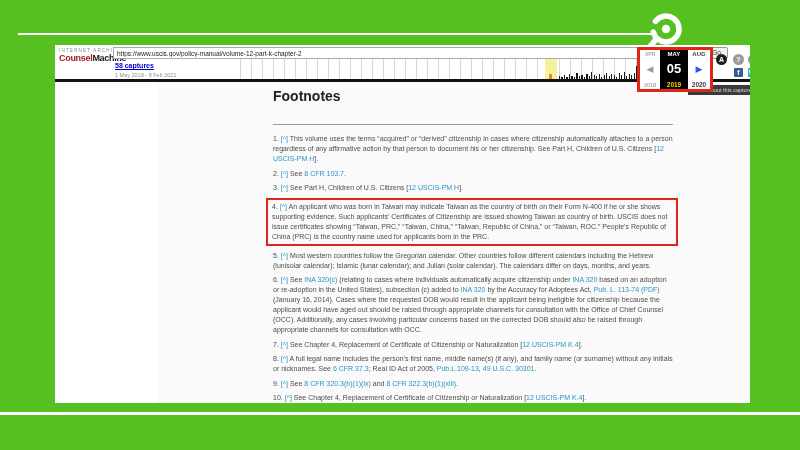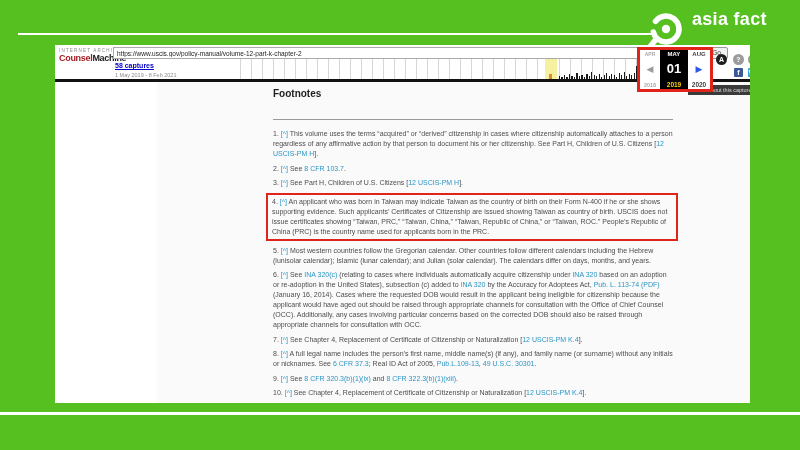--- a/index.html
+++ b/index.html
@@ -67,41 +67,40 @@
     text-align:center; line-height:9px; border-radius:1px; }
   .fb { left:679px; top:23px; background:#3b5998; }
   .tw { left:693px; top:23px; background:#2aa3ef; }
 
   .about-capture { position:absolute; left:633px; top:40px; width:76px; height:10px; background:#3a3a3a;
     color:#ddd; font-size:5.5px; line-height:10px; text-align:center; z-index:6; white-space:nowrap; }
 
   .content { position:absolute; left:0; top:37px; width:695px; height:321px; background:#fff; }
   .page-panel { position:absolute; left:102px; top:0; width:593px; height:321px; background:#fafafa; }
   .article { position:absolute; left:218px; top:6px; width:400px; }
-  .footnotes-heading { font-size:10px; font-weight:bold; color:#1f1f1f; margin:0 0 20px 0; }
+  .footnotes-heading { font-size:14px; font-weight:bold; color:#1f1f1f; margin:0 0 20px 0; }
   .rule { height:1px; background:#9a9a9a; border:none; margin:0 0 9px 0; }
   .footnote { font-size:7px; line-height:10px; color:#4d4d4d; margin-bottom:4.5px; }
   .footnote .marker { color:#2a95c5; }
   .fn-link { color:#2a95c5; }
   .footnote.highlight { border:2px solid #e02419; padding:2px 4px; margin-left:-7px; margin-right:-5px; margin-bottom:5px; }
 </style>
 </head>
 <body>
 
 <div class="top-line"></div>
 <div class="bottom-line"></div>
 
 <div class="brand">
   <svg width="172" height="62" viewBox="0 0 172 62">
     <circle cx="38" cy="27" r="13" fill="none" stroke="#ffffff" stroke-width="5.5" stroke-dasharray="70 11.7" transform="rotate(216 38 27)" stroke-linecap="round"></circle>
     <circle cx="38" cy="27" r="4.2" fill="#ffffff"></circle>
     <line x1="27" y1="38.5" x2="17" y2="51" stroke="#ffffff" stroke-width="5.5" stroke-linecap="round"></line>
   </svg>
   <div class="brand-text">
-    <div>asia fact</div>
   </div>
 </div>
 
 <div class="window">
 
   <div class="toolbar">
 
     <div class="wb-logo">
       <div class="wb-archive">INTERNET ARCHIVE</div>
       <div class="wb-name">
@@ -156,21 +155,21 @@
     </div>
 
     <div class="nav-box">
       <div class="nav-col nav-prev">
         <span class="nav-month-dim">APR</span>
         <span class="nav-arrow-prev">◀</span>
         <span class="nav-year-dim">2018</span>
       </div>
       <div class="nav-col nav-cur">
         <span class="nav-month-cur">MAY</span>
-        <span class="nav-day-cur">01</span>
+        <span class="nav-day-cur">05</span>
         <span class="nav-year-cur">2019</span>
       </div>
       <div class="nav-col nav-next">
         <span class="nav-month-next">AUG</span>
         <span class="nav-arrow-next">▶</span>
         <span class="nav-year-next">2020</span>
       </div>
     </div>
 
     <div class="circle-icon icon-a">A</div>

